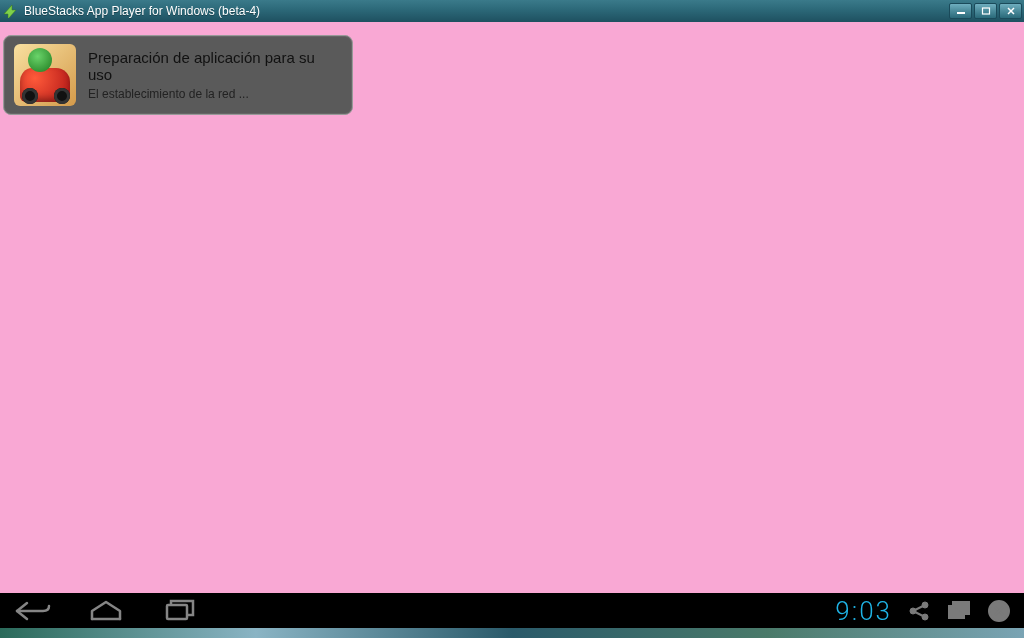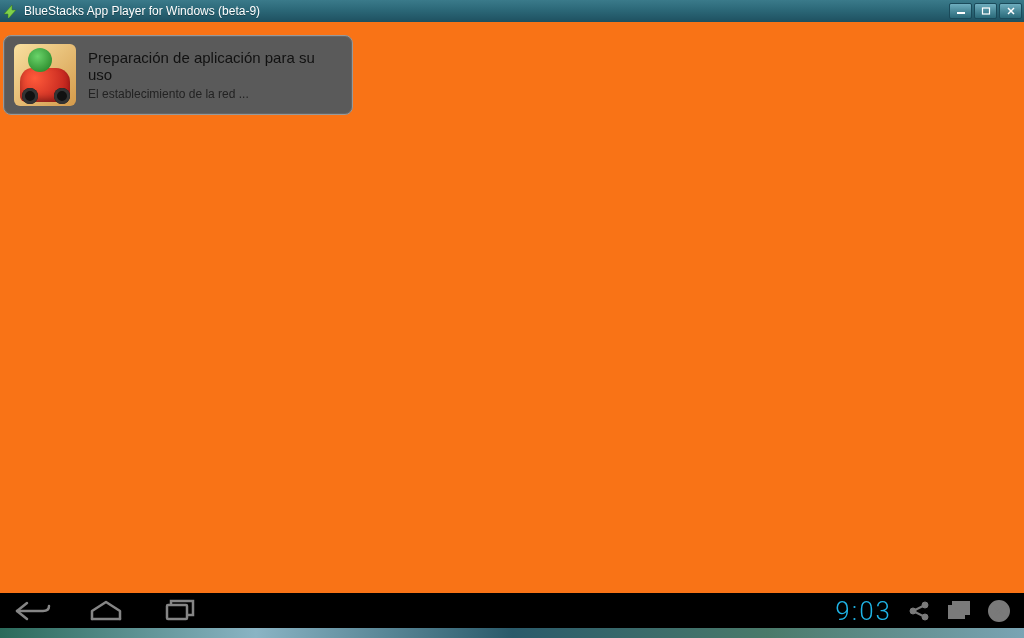--- a/index.html
+++ b/index.html
@@ -26,21 +26,21 @@
     border:1px solid #1a4a5a;
     border-radius:2px;
     display:flex; align-items:center; justify-content:center;
     color:#fff; font-size:10px; line-height:1;
     cursor:pointer;
   }
 
   
   .content {
     position:absolute; left:0; top:22px; right:0; bottom:45px;
-    background:#f97316;
+    background:#f9a8d4;
   }
 
   
   .notification {
     position:absolute;
     left:3px; top:13px;
     width:350px; height:80px;
     background:#5a5a5a;
     border:1px solid #999;
     border-radius:8px;
@@ -103,21 +103,21 @@
 </style>
 </head>
 <body>
 
 <div class="titlebar">
   <span class="titlebar-icon">
     <svg width="14" height="14" viewBox="0 0 14 14">
       <polygon points="1,12 9,3 9,8 13,8 5,17 5,12" fill="#7ed04a" stroke="#3a7a1a" stroke-width="0.5" transform="translate(-1,-2)"></polygon>
     </svg>
   </span>
-  <span class="titlebar-title">BlueStacks App Player for Windows (beta-9)</span>
+  <span class="titlebar-title">BlueStacks App Player for Windows (beta-4)</span>
   <div class="win-controls">
     <div class="win-btn">
       <svg width="10" height="8" viewBox="0 0 10 8">
           <line x1="1" y1="6" x2="9" y2="6" stroke="#fff" stroke-width="2"></line>
         </svg>
     </div>
     <div class="win-btn">
       <svg width="10" height="8" viewBox="0 0 10 8">
           <rect x="1.5" y="1" width="7" height="6" stroke="#fff" stroke-width="1.2" fill="none"></rect>
         </svg>

